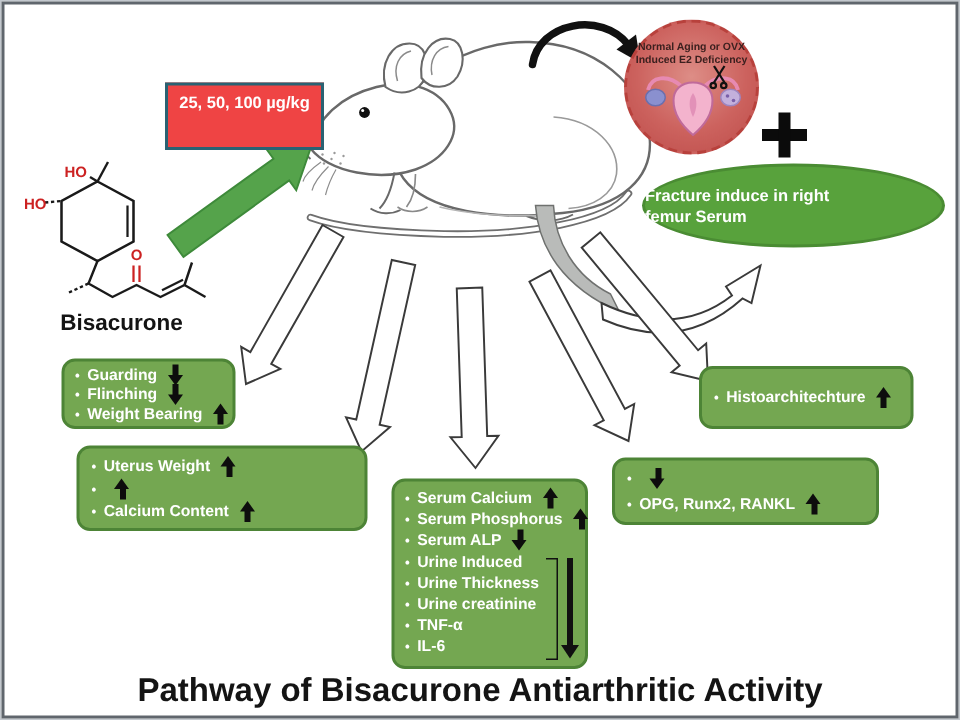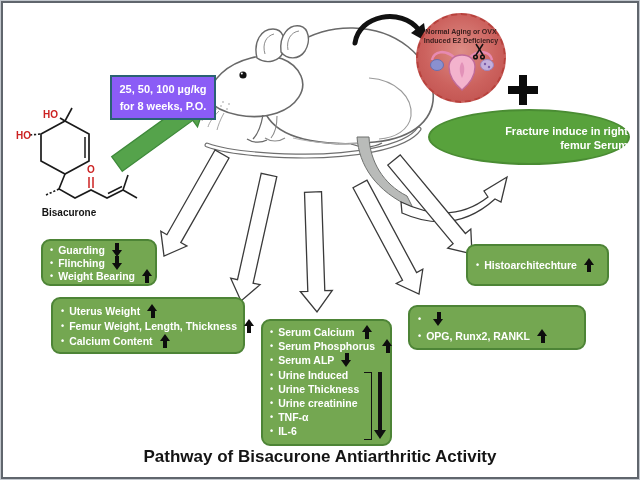--- a/index.html
+++ b/index.html
@@ -32,45 +32,45 @@
 
   
   .bracket { position:absolute; right:18px; top:51px; width:7px; height:66px;
     border-top:1.6px solid #111; border-right:1.6px solid #111; border-bottom:1.6px solid #111; }
   .longdown { position:absolute; right:4px; top:51px; width:12px; height:68px; }
   .longdown::before { content:""; position:absolute; left:3.7px; top:0; width:4.5px; height:59px; background:#111; }
   .longdown::after  { content:""; position:absolute; left:0; top:58px;
     border-left:6px solid transparent; border-right:6px solid transparent; border-top:9px solid #111; }
 
   
-  .dosebox { position:absolute; left:107px; top:72px; width:106px; height:45px; box-sizing:border-box;
-    background:#8b5cf6; border:2px solid #2a6273; color:#fff; font-size:11px; font-weight:bold;
+  .dosebox { position:absolute; left:107px; top:52px; width:106px; height:45px; box-sizing:border-box;
+    background:#ef4444; border:2px solid #2a6273; color:#fff; font-size:11px; font-weight:bold;
     text-align:center; line-height:17px; padding-top:4px; }
 
   
   .ovx { position:absolute; left:413px; top:10px; width:90px; height:90px; border-radius:50%;
     box-sizing:border-box; border:2px dashed #b8413c;
     background:radial-gradient(circle at 50% 42%, #dd8d86 0%, #cc625e 55%, #bc4c49 100%); }
   .ovx .cap { margin-top:13px; text-align:center; font-size:7px; font-weight:bold;
     color:#3c201f; line-height:8.5px; }
 
   
   .plus { position:absolute; left:505px; top:72px; width:30px; height:30px; }
   .plus::before { content:""; position:absolute; left:0; top:11px; width:30px; height:8px; background:#0b0b0b; }
   .plus::after  { content:""; position:absolute; left:11px; top:0; width:8px; height:30px; background:#0b0b0b; }
 
   
   .ellipse { position:absolute; left:425px; top:106px; width:202px; height:56px; box-sizing:border-box;
     background:#58a23c; border:2px solid #4a8c33; border-radius:50%;
-    color:#fff; font-size:11px; font-weight:bold; text-align:right; line-height:14px; padding-top:13px; }
-
-  .biglabel { position:absolute; left:8px; top:204px; width:116px; text-align:center;
-    font-size:10px; font-weight:bold; color:#141414; }
+    color:#fff; font-size:11px; font-weight:bold; text-align:left; line-height:14px; padding-top:13px; }
+
+  .biglabel { position:absolute; left:20px; top:204px; width:116px; text-align:center;
+    font-size:15px; font-weight:bold; color:#141414; }
   .title { position:absolute; left:0; right:0; top:444px; text-align:center;
-    font-size:17px; font-weight:bold; color:#141414; }
+    font-size:22px; font-weight:bold; color:#141414; }
 
   svg text.red { fill:#cc2222; font-weight:bold; font-family:"Liberation Sans",sans-serif; }
 </style>
 </head>
 <body>
 
 <div class="canvas">
 
   <svg class="abs" style="left:198px; top:13px;" width="252" height="146" viewBox="0 0 252 146">
 
@@ -145,21 +145,20 @@
     <line x1="78" y1="89" x2="78" y2="78" stroke="#cc2222" stroke-width="1.5"></line>
     <text class="red" x="76" y="74" font-size="10" text-anchor="middle">O</text>
     <line x1="108" y1="91" x2="122" y2="99" stroke="#1a1a1a" stroke-width="1.6"></line>
     <line x1="108" y1="91" x2="113" y2="76" stroke="#1a1a1a" stroke-width="1.6"></line>
   </svg>
 
   <div class="biglabel">Bisacurone</div>
 
   <div class="dosebox">
     <div>25, 50, 100 µg/kg</div>
-    <div>for 8 weeks, P.O.</div>
   </div>
 
   <div class="ovx">
     <div class="cap">
       <div>Normal Aging or OVX</div>
       <div>Induced E2 Deficiency</div>
     </div>
     <svg class="abs" style="left:8px; top:27px;" width="72" height="52" viewBox="0 0 72 52">
       <path d="M 29 16 C 19 7 8 9 6 18" fill="none" stroke="#e78ab2" stroke-width="2.6"></path>
       <path d="M 43 16 C 53 7 64 9 66 18" fill="none" stroke="#e78ab2" stroke-width="2.6"></path>
@@ -207,21 +206,20 @@
 
   <div class="gbox" style="left:48px; top:294px; width:194px; height:57px; --lh:15.2px;">
     <ul class="items">
         <li>
           <span class="blt">•</span>
           <span class="itxt">Uterus Weight</span>
           <span class="bar up"></span>
         </li>
         <li>
           <span class="blt">•</span>
-          <span class="itxt">Femur Weight, Length, Thickness</span>
           <span class="bar up"></span>
         </li>
         <li>
           <span class="blt">•</span>
           <span class="itxt">Calcium Content</span>
           <span class="bar up"></span>
         </li>
       </ul>
   </div>
 

